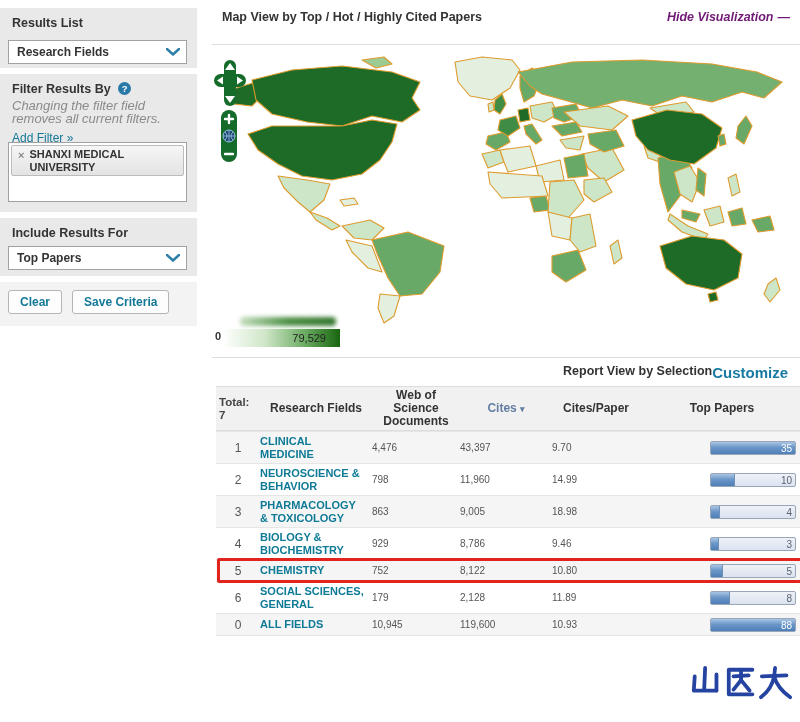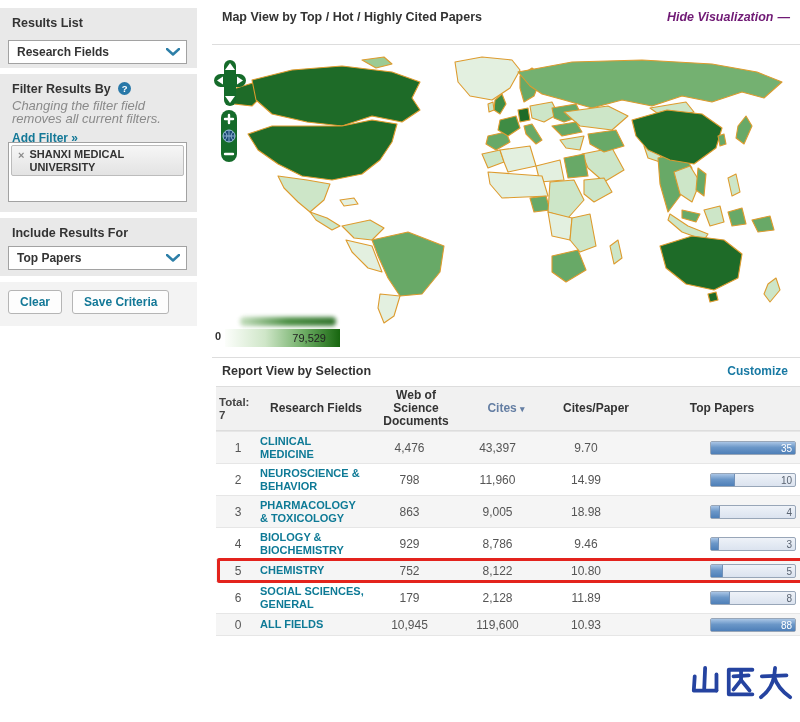--- a/index.html
+++ b/index.html
@@ -13,21 +13,21 @@
   .sec-include { top:218px; height:58px; }
   .sec-actions { top:282px; height:44px; background:#f3f3f3; }
   .side-h { font-size:12.5px; font-weight:bold; color:#333; padding:8px 0 0 12px; }
   .dropdown { position:absolute; left:8px; width:179px; height:24px; background:#fff; border:1px solid #a2a2a2;
               display:flex; align-items:center; justify-content:space-between; padding:0 6px 0 8px; cursor:pointer; }
   .dropdown .val { font-size:12px; font-weight:bold; color:#333; }
   .dd-results { top:32px; } .dd-include { top:28px; }
   .help-badge { display:inline-block; width:13px; height:13px; border-radius:50%; background:#2878a8; color:#fff;
                 font-size:9.5px; font-weight:bold; text-align:center; line-height:13px; vertical-align:1px; margin-left:4px; cursor:pointer; }
   .filter-note { font-size:13px; font-style:italic; color:#8a8a8a; padding:4px 28px 0 12px; line-height:12.5px; }
-  .add-filter { font-size:12px; font-weight:bold; color:#137897; padding:6px 0 0 12px; cursor:pointer; }
+  .add-filter { font-size:12px; font-weight:normal; color:#137897; padding:6px 0 0 12px; cursor:pointer; }
   .filter-box { position:absolute; left:8px; top:68px; width:179px; height:60px; background:#fff; border:1px solid #a2a2a2; padding:2px; }
   .filter-chip { background:linear-gradient(#f6f6f6,#e3e3e3); border:1px solid #bcbcbc; border-radius:2px;
                  display:flex; padding:2px 4px; cursor:pointer; }
   .chip-x { color:#8a8a8a; font-size:11px; font-weight:bold; margin:1px 5px 0 2px; }
   .chip-label { font-size:11px; font-weight:bold; color:#333; line-height:12.5px; width:130px; }
   .btn { display:inline-block; background:#fdfdfd; border:1px solid #b5b5b5; border-radius:3px; color:#137897;
          font-size:12px; font-weight:bold; padding:4px 11px; cursor:pointer; }
   .btn-row { position:absolute; left:8px; top:8px; display:flex; gap:10px;justify-content:space-between; }
 
   
@@ -45,38 +45,38 @@
   .zoom-ctl { position:absolute; left:8px; top:60px; cursor:pointer; }
 
   .legend { position:absolute; left:0; top:328px; height:22px; }
   .legend-reflection { position:absolute; left:28px; top:-11px; width:96px; height:9px; border-radius:4px;
      background:linear-gradient(to right,#bcd9b4,#2f7d26,#135f0d); filter:blur(2px); opacity:.85; }
   .legend-min { position:absolute; left:3px; top:2px; font-size:11px; color:#333; font-weight:bold; }
   .legend-bar { position:absolute; left:13px; top:1px; width:115px; height:18px;
      background:linear-gradient(to right,#fcfefb,#cfe6c8 35%,#6fae66 68%,#17660f); }
   .legend-max { position:absolute; right:14px; top:3px; font-size:11px; color:#222; }
 
-  .report-header { position:absolute; top:364px; left:10px; right:12px; display:flex; justify-content:space-between; }
+  .report-header { position:absolute; top:364px; left:10px; right:12px; display:flex; justify-content:flex-end; }
   .report-title { font-size:12.5px; font-weight:bold; color:#333; }
-  .customize { font-size:12px; font-weight:bold; color:#1879a3; cursor:pointer; }
+  .customize { font-size:15px; font-weight:bold; color:#1879a3; cursor:pointer; }
 
   .table { position:absolute; top:386px; left:4px; width:588px; }
   .trow, .thead { display:grid; grid-template-columns:44px 112px 88px 92px 88px 1fr; align-items:center; }
   .thead { background:#f1f1f1; border-top:1px solid #ddd; border-bottom:1px solid #ddd; min-height:31px; padding:2px 0; }
   .th { font-size:12px; font-weight:bold; color:#333; text-align:center; line-height:13px; cursor:pointer; }
   .th-total { text-align:left; padding-left:3px; color:#444; font-size:11.5px; cursor:default; }
   .th-cites { color:#647ea3; }
   .th-cites .arrow { font-size:9px; color:#647ea3; }
   .trow { border-top:1px solid #e6e6e6; padding:3px 0; min-height:22px; }
   .trow.alt { background:#f5f5f5; }
   .trow:first-of-type { border-top:none; }
   .table-end { border-top:1px solid #e6e6e6; }
   .c-rank { text-align:center; font-size:12px; color:#555; }
   .c-field { font-size:11px; font-weight:bold; color:#0e7a96; line-height:12.5px; padding-right:6px; overflow-wrap:anywhere; cursor:pointer; }
-  .c-num { text-align:center; font-size:12px; color:#555; }
+  .c-num { text-align:left; font-size:10px; color:#555; }
   .c-docs { padding-right:13px; } .c-cites { padding-right:17px; } .c-cpp { padding-right:20px; }
   .bar { position:relative; width:86px; height:14px; border:1px solid #98a6b8; border-radius:2px;
          background:linear-gradient(#eef2f8,#dbe3ef); margin-left:auto; margin-right:8px; }
   .bar-fill { position:absolute; left:0; top:0; bottom:0; width:0;
          background:linear-gradient(#a9c5e5,#6b97c8 45%,#4e7fb8); border-right:1px solid #7090b8; }
   .bar.full .bar-fill { border-right:none; }
   .bar-val { position:absolute; right:3px; top:50%; transform:translateY(-50%); font-size:10px; color:#5a6472; }
   .bar.full .bar-val { color:#fff; }
   .trow.highlighted { position:relative; }
   .highlight-box { position:absolute; left:1px; right:1px; top:-2px; bottom:-2px;

